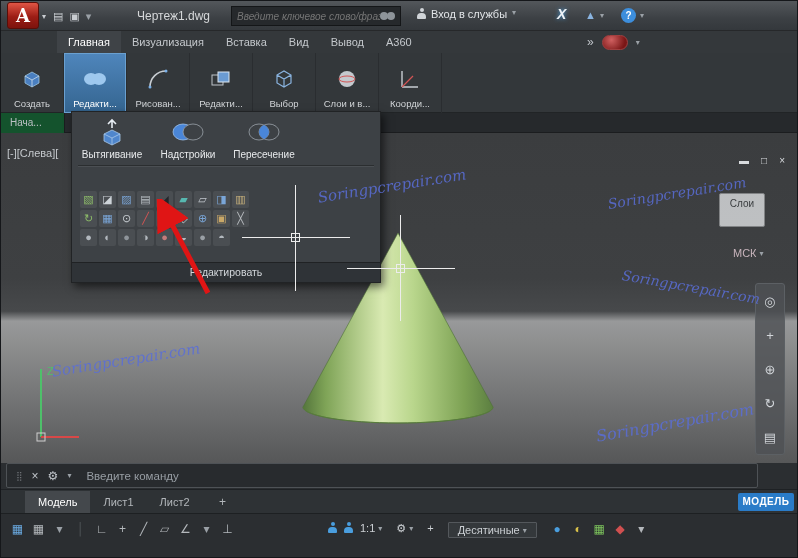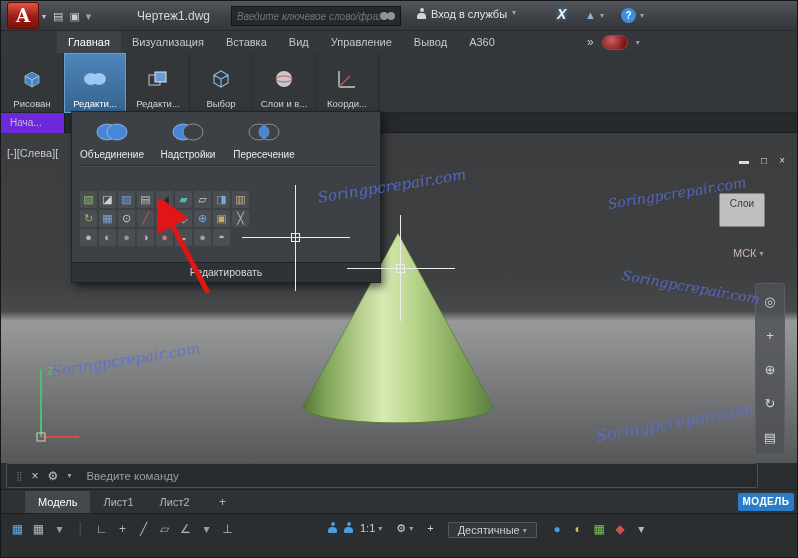--- a/index.html
+++ b/index.html
@@ -64,21 +64,21 @@
     padding-bottom:4px; gap:3px; }
   .panel .p-icon { height:32px; display:flex; align-items:center; justify-content:center; }
   .panel .p-label { font-size:9.5px; color:#d2d5d8; white-space:nowrap; }
   .panel.active { background:linear-gradient(180deg,#4f86bc,#34648f);
     box-shadow:inset 0 0 0 1px #6aa0d0; }
   .panel.active .p-label { color:#fff; }
 
   
   .filetabs { position:absolute; left:0; top:112px; width:798px; height:20px;
     background:#26292c; border-bottom:1px solid #1b1d1f; }
-  .file-tab { width:64px; height:20px; background:#6d28d9; color:#bcc0c4; font-size:10px;
+  .file-tab { width:64px; height:20px; background:#14532d; color:#bcc0c4; font-size:10px;
     line-height:20px; padding-left:9px; border-right:1px solid #1b1d1f; }
 
   
   .viewport { position:absolute; left:0; top:132px; width:798px; height:330px;
     background:linear-gradient(180deg,#3b3d3f 0%,#3e4042 44%,#47494b 54%,
       #98999a 57%,#8f9090 63%,#747576 80%,#565758 100%); }
   .vp-label { position:absolute; left:6px; top:14px; font-size:11px; color:#c4c8cc; z-index:3; }
   .vp-controls { position:absolute; right:14px; top:22px; display:flex; gap:12px;
     color:#d8dbde; font-size:10px; z-index:3; }
   .layers-box { position:absolute; left:718px; top:60px; width:46px; height:34px;
@@ -184,48 +184,57 @@
       <span class="help-btn">?</span>
       <span class="tb-chev">▾</span>
     </div>
   </div>
 
   <div class="tabrow">
       <span class="rtab active">Главная</span>
       <span class="rtab">Визуализация</span>
       <span class="rtab">Вставка</span>
       <span class="rtab">Вид</span>
-      <span class="rtab">Управление</span>
       <span class="rtab">Вывод</span>
       <span class="rtab">A360</span>
     </div>
   <div class="tab-extras" style="top:30px;">
     <span class="overflow-chev">»</span>
     <span class="red-badge"></span>
     <span class="tb-chev">▾</span>
   </div>
 
   <div class="ribbon">
     <div class="panel">
       <span class="p-icon">
         <svg width="22" height="22">
             <path d="M4 8 L11 4 L18 8 L18 15 L11 19 L4 15 Z" fill="#4a7fc0" stroke="#9cc4e0" stroke-width="0.8"></path>
             <path d="M4 8 L11 12 L18 8 M11 12 L11 19" stroke="#cdddea" fill="none" stroke-width="0.8"></path>
           </svg>
       </span>
-      <span class="p-label">Рисован</span>
+      <span class="p-label">Создать</span>
     </div>
     <div class="panel active">
       <span class="p-icon">
         <svg width="24" height="14">
             <ellipse cx="8" cy="7" rx="7" ry="6" fill="#9ec8ee"></ellipse>
             <ellipse cx="16" cy="7" rx="7" ry="6" fill="#9ec8ee"></ellipse>
           </svg>
       </span>
       <span class="p-label">Редакти...</span>
+    </div>
+    <div class="panel">
+      <span class="p-icon">
+        <svg width="20" height="20">
+            <path d="M2 18 A16 16 0 0 1 18 2" fill="none" stroke="#c8cdd2" stroke-width="1.6"></path>
+            <circle cx="2" cy="18" r="1.5" fill="#7ab0e8"></circle>
+            <circle cx="18" cy="2" r="1.5" fill="#7ab0e8"></circle>
+          </svg>
+      </span>
+      <span class="p-label">Рисован...</span>
     </div>
     <div class="panel">
       <span class="p-icon">
         <svg width="20" height="16">
             <rect x="1" y="4" width="11" height="10" fill="none" stroke="#c0c5ca"></rect>
             <rect x="7" y="1" width="11" height="10" fill="#6b9bd2" stroke="#dce6f0"></rect>
           </svg>
       </span>
       <span class="p-label">Редакти...</span>
     </div>
@@ -301,26 +310,27 @@
       </defs>
       <path d="M104 4 L199 178 A95 16 0 0 1 9 178 Z" fill="url(#cg)" stroke="#4e6e38" stroke-width="0.6"></path>
       <path d="M9 178 A95 16 0 0 0 199 178" fill="none" stroke="#587c3c" stroke-width="1"></path>
     </svg>
   </div>
 
   <div class="dropdown">
     <div class="big-row">
       <div class="big-tool">
         <span class="big-icon">
-          <svg width="34" height="22">
-              <ellipse cx="12" cy="11" rx="10" ry="8" fill="#4a86d8" stroke="#9ec0e8" stroke-width="0.8"></ellipse>
-              <ellipse cx="22" cy="11" rx="10" ry="8" fill="#4a86d8" stroke="#9ec0e8" stroke-width="0.8"></ellipse>
+          <svg width="30" height="28">
+              <path d="M7 16 L15 12 L23 16 L23 23 L15 27 L7 23 Z" fill="#4f86cc" stroke="#a8c8e8" stroke-width="0.8"></path>
+              <path d="M7 16 L15 20 L23 16 M15 20 L15 27" stroke="#a8c8e8" fill="none" stroke-width="0.8"></path>
+              <path d="M15 2 L15 10 M11 6 L15 2 L19 6" stroke="#e8eef4" stroke-width="1.6" fill="none"></path>
             </svg>
         </span>
-        <span class="big-label">Объединение</span>
+        <span class="big-label">Вытягивание</span>
       </div>
       <div class="big-tool">
         <span class="big-icon">
           <svg width="34" height="22">
               <ellipse cx="12" cy="11" rx="10" ry="8" fill="#4a86d8" stroke="#9ec0e8" stroke-width="0.8"></ellipse>
               <ellipse cx="22" cy="11" rx="10" ry="8" fill="#3d4145" stroke="#9aa2aa" stroke-width="0.8"></ellipse>
             </svg>
         </span>
         <span class="big-label">Надстройки</span>
       </div>

